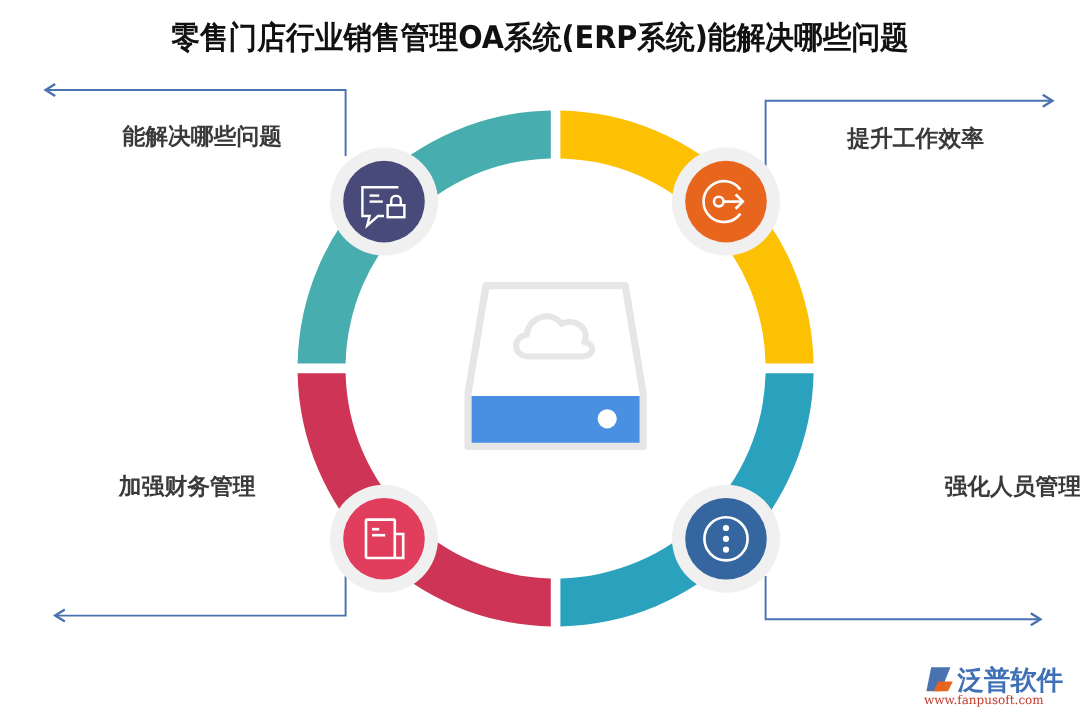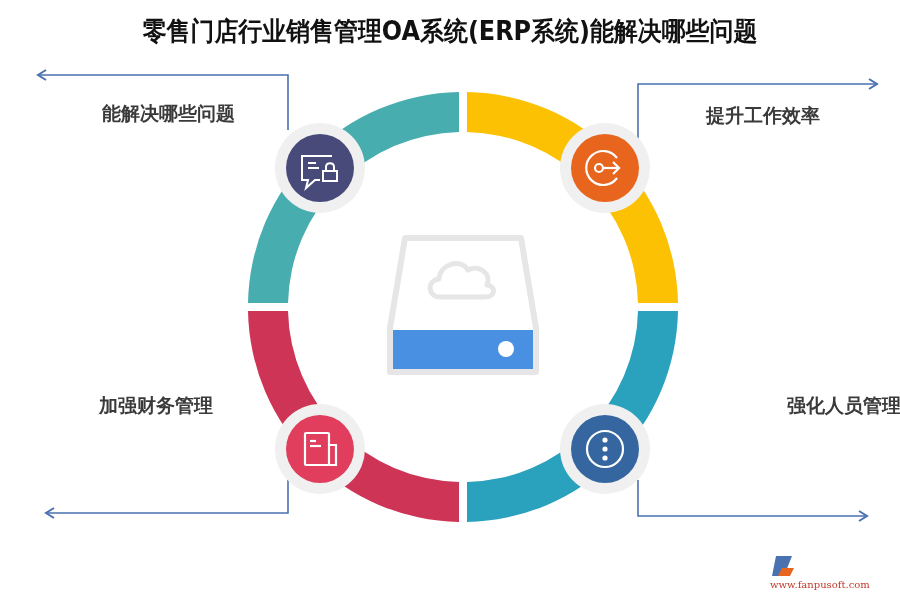--- a/index.html
+++ b/index.html
@@ -102,14 +102,15 @@
     <path d="M782,568 L794,568 L790,576 L778,576 Z" fill="#e8651e"></path>
   </g>
 </svg>
 
 <div class="label" style="left:102px;top:101px;">能解决哪些问题</div>
 <div class="label" style="left:706px;top:103px;">提升工作效率</div>
 <div class="label" style="left:741px;top:393px;margin-left:46px;">强化人员管理</div>
 <div class="label" style="left:99px;top:393px;">加强财务管理</div>
 
 <div class="logo">
+  <div class="logo-brand">泛普软件</div>
   <div class="logo-url">www.fanpusoft.com</div>
 </div>
 
 </body></html>

